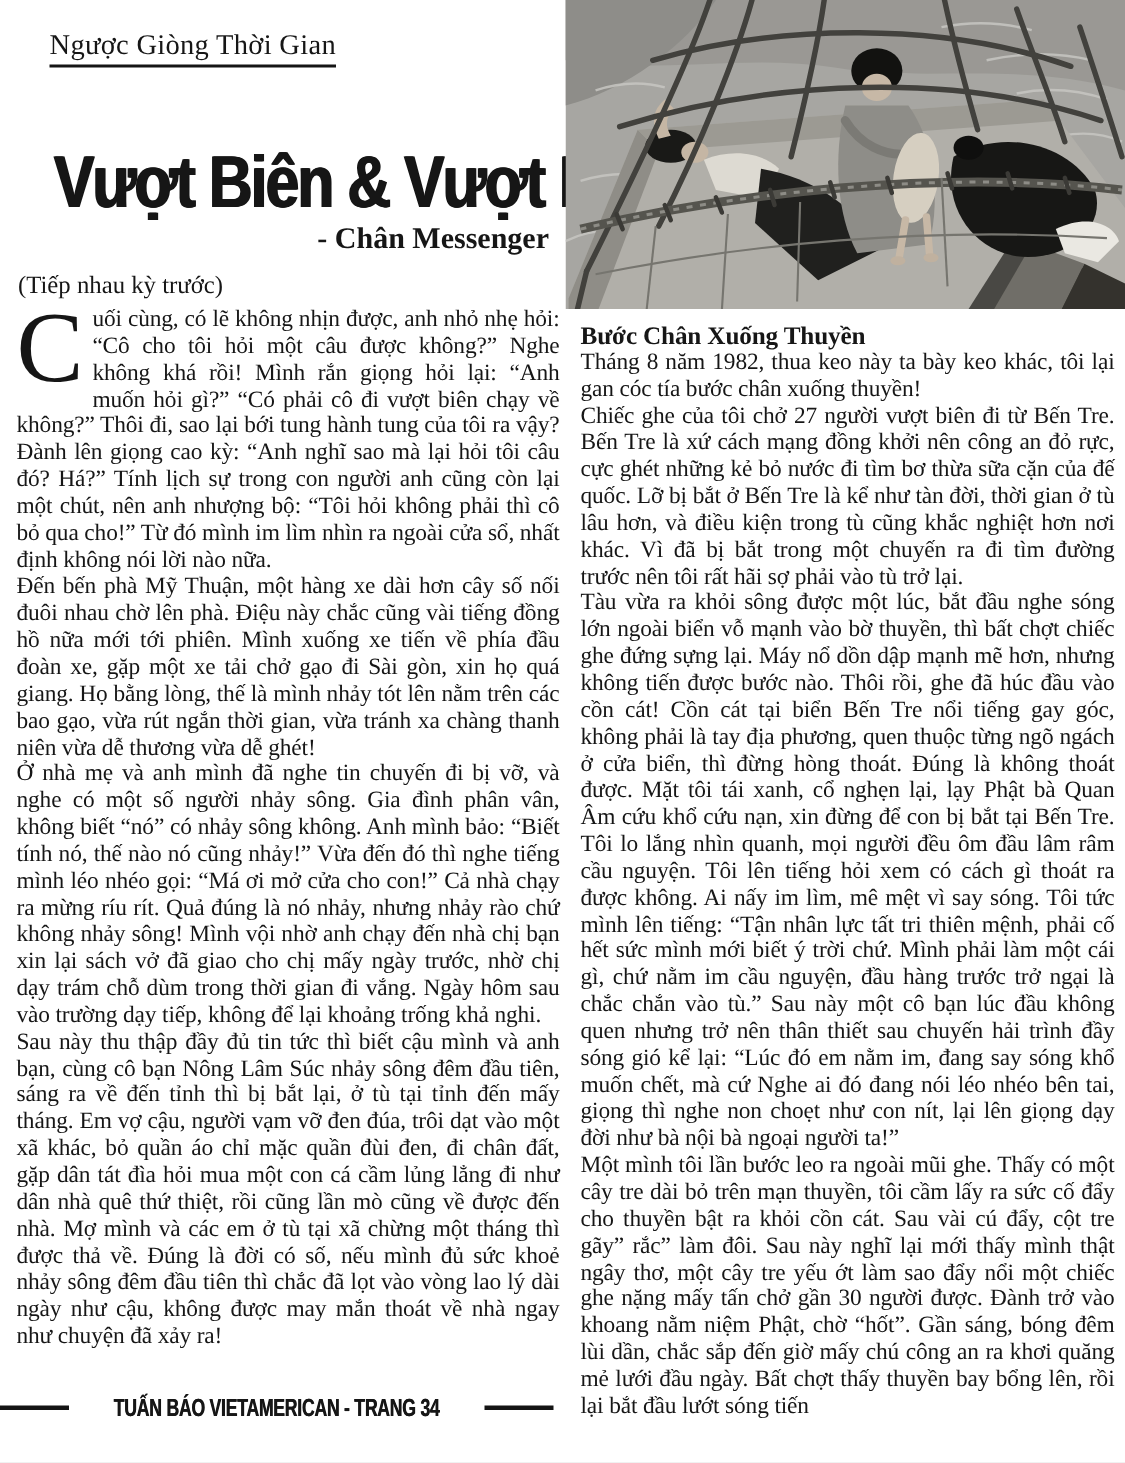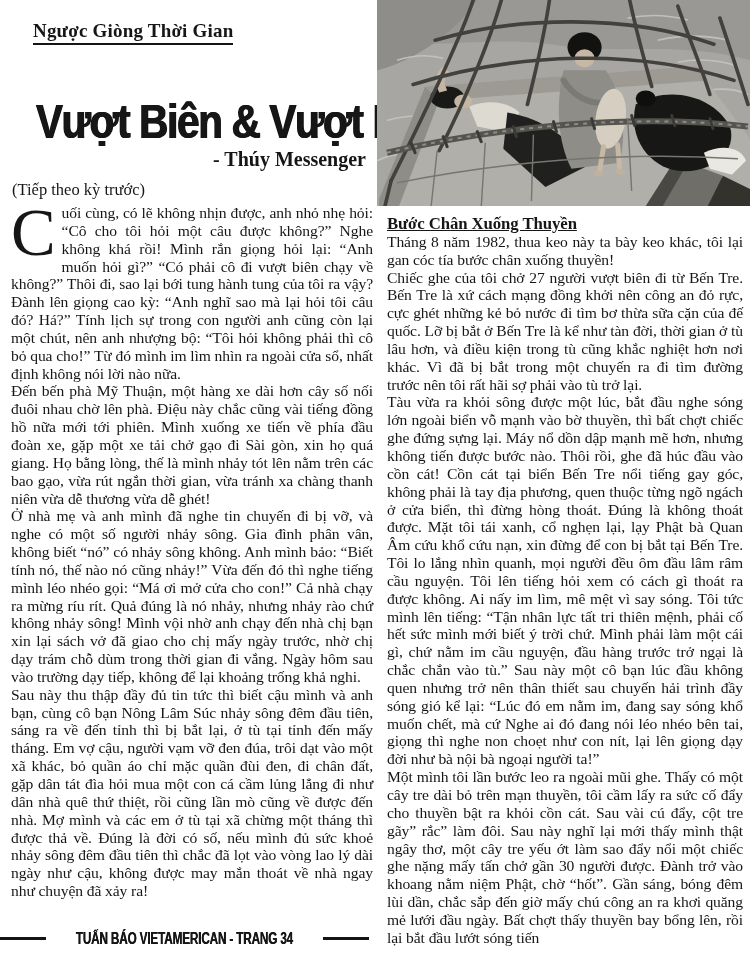--- a/index.html
+++ b/index.html
@@ -3,21 +3,21 @@
 <meta charset="utf-8">
 <style>
   html,body{margin:0;padding:0;background:#e8e8e8;}
   .page{
     position:relative;width:750px;height:975px;background:#ffffff;
     margin:0 auto;overflow:hidden;color:#161616;
     font-family:"Liberation Serif", serif;
   }
   .kicker{
     position:absolute;left:33px;top:20px;
-    font-size:19px;font-weight:700;letter-spacing:0.2px;
+    font-size:19px;font-weight:400;letter-spacing:0.2px;
     border-bottom:2px solid #151515;padding-bottom:1px;
   }
   .title{
     position:absolute;left:36px;top:92px;white-space:nowrap;
     font-family:"Liberation Sans", sans-serif;font-weight:700;
     font-size:47px;letter-spacing:-1.5px;
     transform:scale(0.86,1.04);transform-origin:left top;
     text-shadow:0.7px 0 0 #161616,-0.7px 0 0 #161616;
   }
   .byline{
@@ -36,21 +36,21 @@
     font-size:15.6px;line-height:17.85px;letter-spacing:-0.1px;
   }
   .col p{margin:0;}
   .col-left{left:11px;top:204px;width:362px;}
   .col-right{left:387px;top:215px;width:356px;}
   .dropcap{
     float:left;font-size:67px;line-height:51px;
     padding:3px 6px 0 0;
   }
   .section-heading{
-    font-weight:700;font-size:16.8px;margin:0 0 1px 0;text-align:left;text-decoration:underline;
+    font-weight:700;font-size:16.8px;margin:0 0 1px 0;text-align:left;
   }
   .footer{
     position:absolute;left:0;top:930px;width:750px;
     display:flex;align-items:center;gap:9px;
   }
   .footer-rule{width:46px;height:3px;background:#141414;}
   .footer-text{
     font-family:"Liberation Sans", sans-serif;font-weight:700;
     font-size:14px;letter-spacing:-0.2px;white-space:nowrap;
     transform:scale(0.84,1.18);transform-origin:center;
@@ -59,23 +59,23 @@
 </style>
 </head>
 <body>
 
 <div class="page">
 
   <div class="kicker">Ngược Giòng Thời Gian</div>
 
   <div class="title">Vượt Biên &amp; Vượt Ngục</div>
 
-  <div class="byline">- Thúy Messenger</div>
+  <div class="byline">- Chân Messenger</div>
 
-  <div class="note">(Tiếp theo kỳ trước)</div>
+  <div class="note">(Tiếp nhau kỳ trước)</div>
 
   <div class="photo-wrap" role="img" aria-label="Black-and-white photograph of Vietnamese boat people — women and children resting on the rope-net covered deck of a refugee boat at sea">
     <svg width="373" height="206" viewBox="0 0 372 205" preserveAspectRatio="none">
       <rect width="372" height="205" fill="#a6a5a1"></rect>
       <path d="M0,0 H372 V60 C300,40 240,55 180,45 C120,35 60,50 0,40 Z" fill="#999894"></path>
       <path d="M0,0 H100 C80,30 40,60 0,70 Z" fill="#8e8d89"></path>
       <g stroke="#c6c5c1" stroke-width="1.6" fill="none" opacity="0.85">
         <path d="M250,18 q30,-6 60,2"></path>
           <path d="M280,40 q36,-8 70,0"></path>
         <path d="M300,62 q30,-6 60,4"></path>

